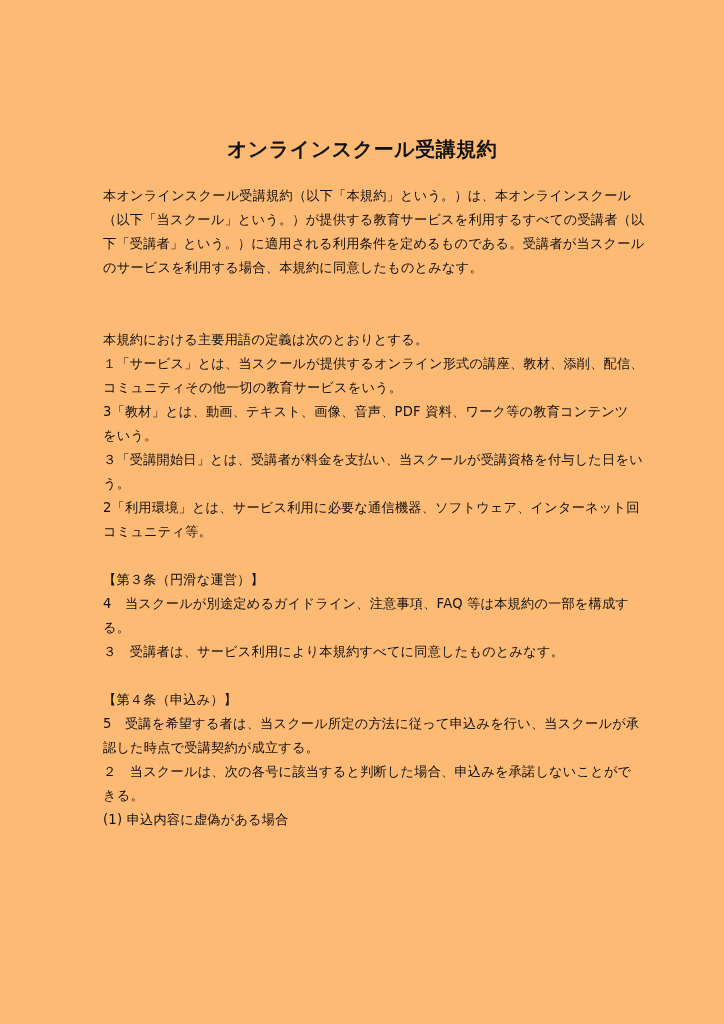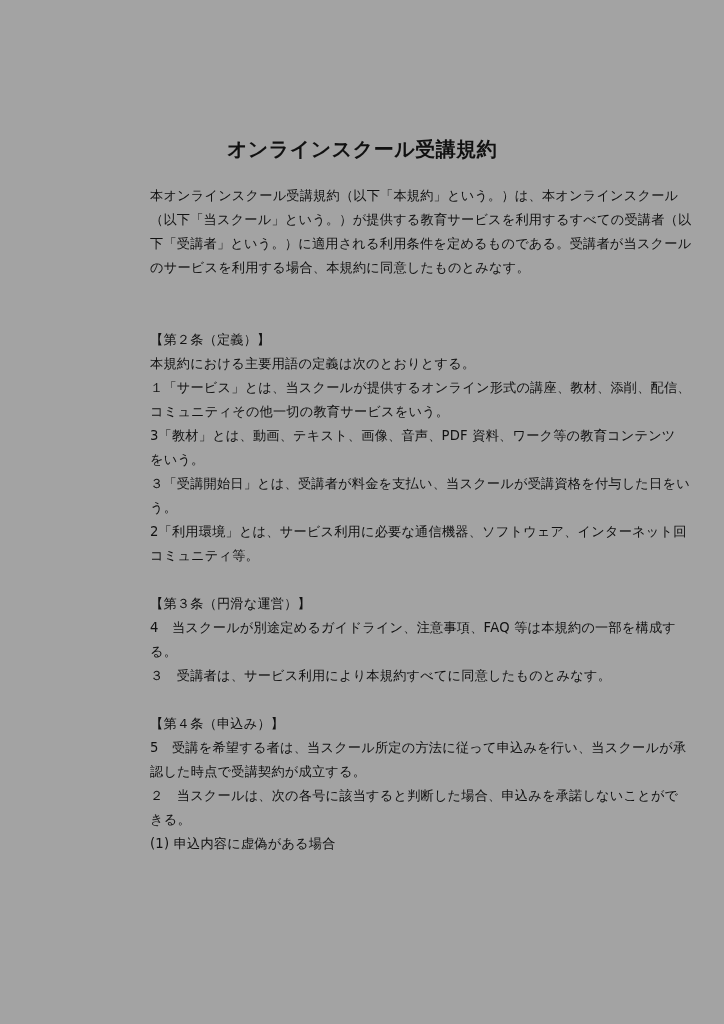--- a/index.html
+++ b/index.html
@@ -1,23 +1,23 @@
 <!DOCTYPE html>
 <html><head>
 <meta charset="utf-8">
 <style>
   html, body { margin: 0; padding: 0; background: #ffffff; }
   body { width: 724px; height: 1024px; overflow: hidden; position: relative;
          font-family: "DejaVu Sans", "Liberation Sans", sans-serif; color: #111; }
-  .page { position: absolute; left: 0; top: 0; width: 724px; height: 1024px; background: #a3a3a3; text-decoration: underline; }
+  .page { position: absolute; left: 0; top: 0; width: 724px; height: 1024px; background: #fdba74; text-decoration: underline; }
   .title { position: absolute; top: 136px; left: 0; width: 724px; text-align: center;
            font-size: 20px; font-weight: bold; letter-spacing: 0.5px; }
   .body { position: absolute; left: 103px; top: 184px; width: 522px;
           font-size: 13.2px; line-height: 24px; letter-spacing: 0.2px; }
-  .line { white-space: nowrap; height: 24px; margin-left: 47px; }
+  .line { white-space: nowrap; height: 24px; }
   .gap { height: 24px; }
   .heading { }
 </style>
 </head>
 <body>
 
 <div class="page">
   <div class="title">オンラインスクール受講規約</div>
 
   <div class="body">
@@ -25,21 +25,20 @@
       <div class="line">本オンラインスクール受講規約（以下「本規約」という。）は、本オンラインスクール</div>
       <div class="line">（以下「当スクール」という。）が提供する教育サービスを利用するすべての受講者（以</div>
       <div class="line">下「受講者」という。）に適用される利用条件を定めるものである。受講者が当スクール</div>
       <div class="line">のサービスを利用する場合、本規約に同意したものとみなす。</div>
     </div>
     <div class="gap"></div>
 
     <div class="gap"></div>
 
     <div>
-      <div class="line heading">【第２条（定義）】</div>
       <div class="line">本規約における主要用語の定義は次のとおりとする。</div>
       <div class="line">１「サービス」とは、当スクールが提供するオンライン形式の講座、教材、添削、配信、</div>
       <div class="line">コミュニティその他一切の教育サービスをいう。</div>
       <div class="line">3「教材」とは、動画、テキスト、画像、音声、PDF 資料、ワーク等の教育コンテンツ</div>
       <div class="line">をいう。</div>
       <div class="line">３「受講開始日」とは、受講者が料金を支払い、当スクールが受講資格を付与した日をい</div>
       <div class="line">う。</div>
       <div class="line">2「利用環境」とは、サービス利用に必要な通信機器、ソフトウェア、インターネット回</div>
       <div class="line">コミュニティ等。</div>
     </div>

